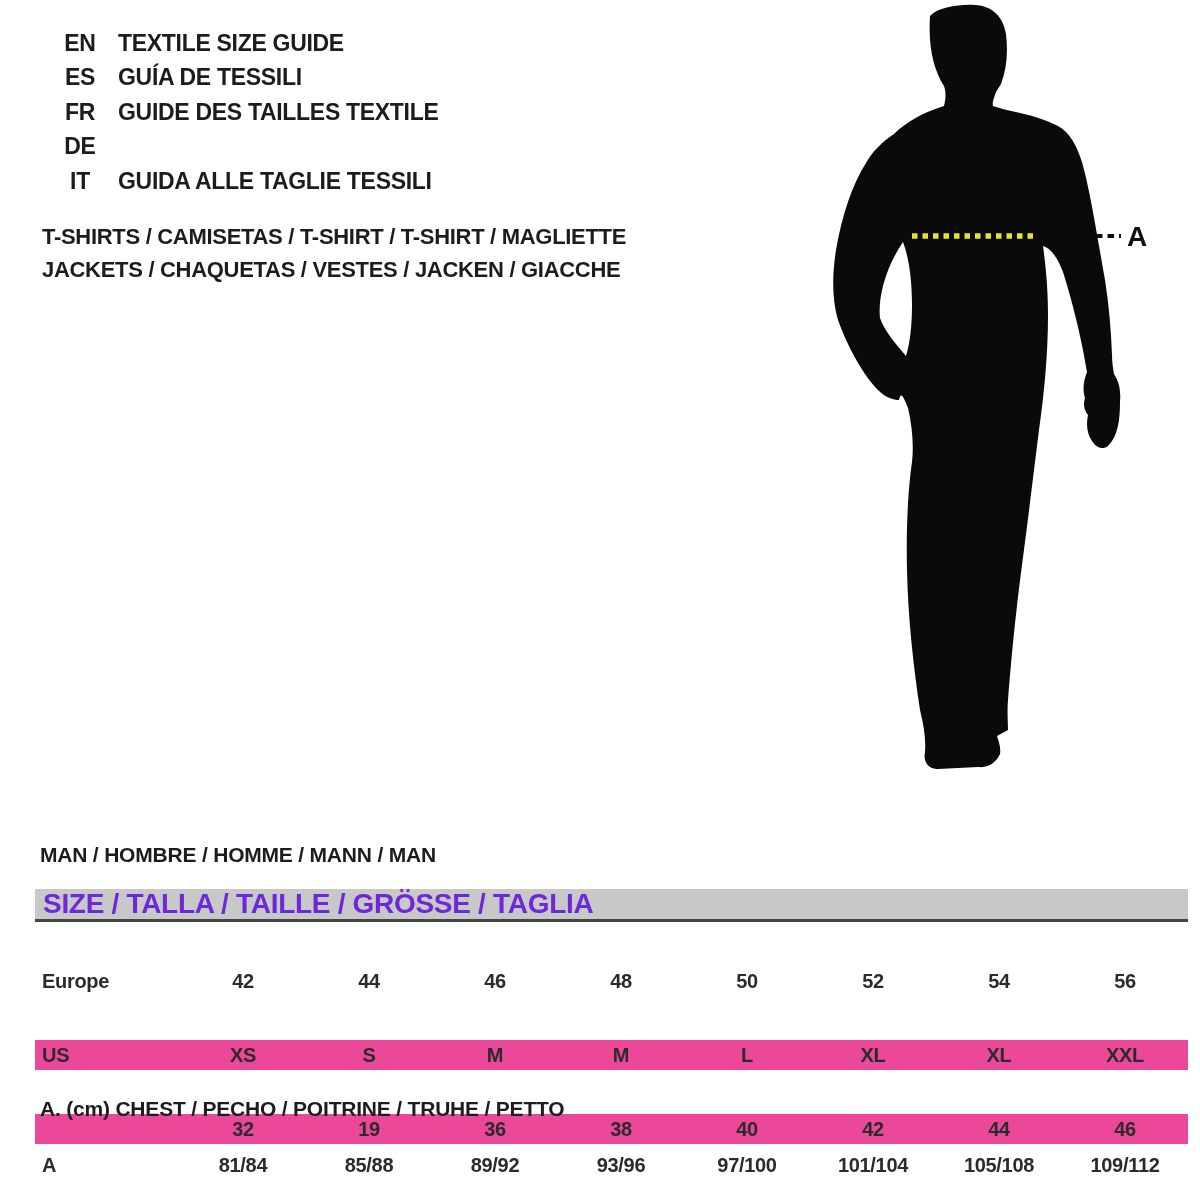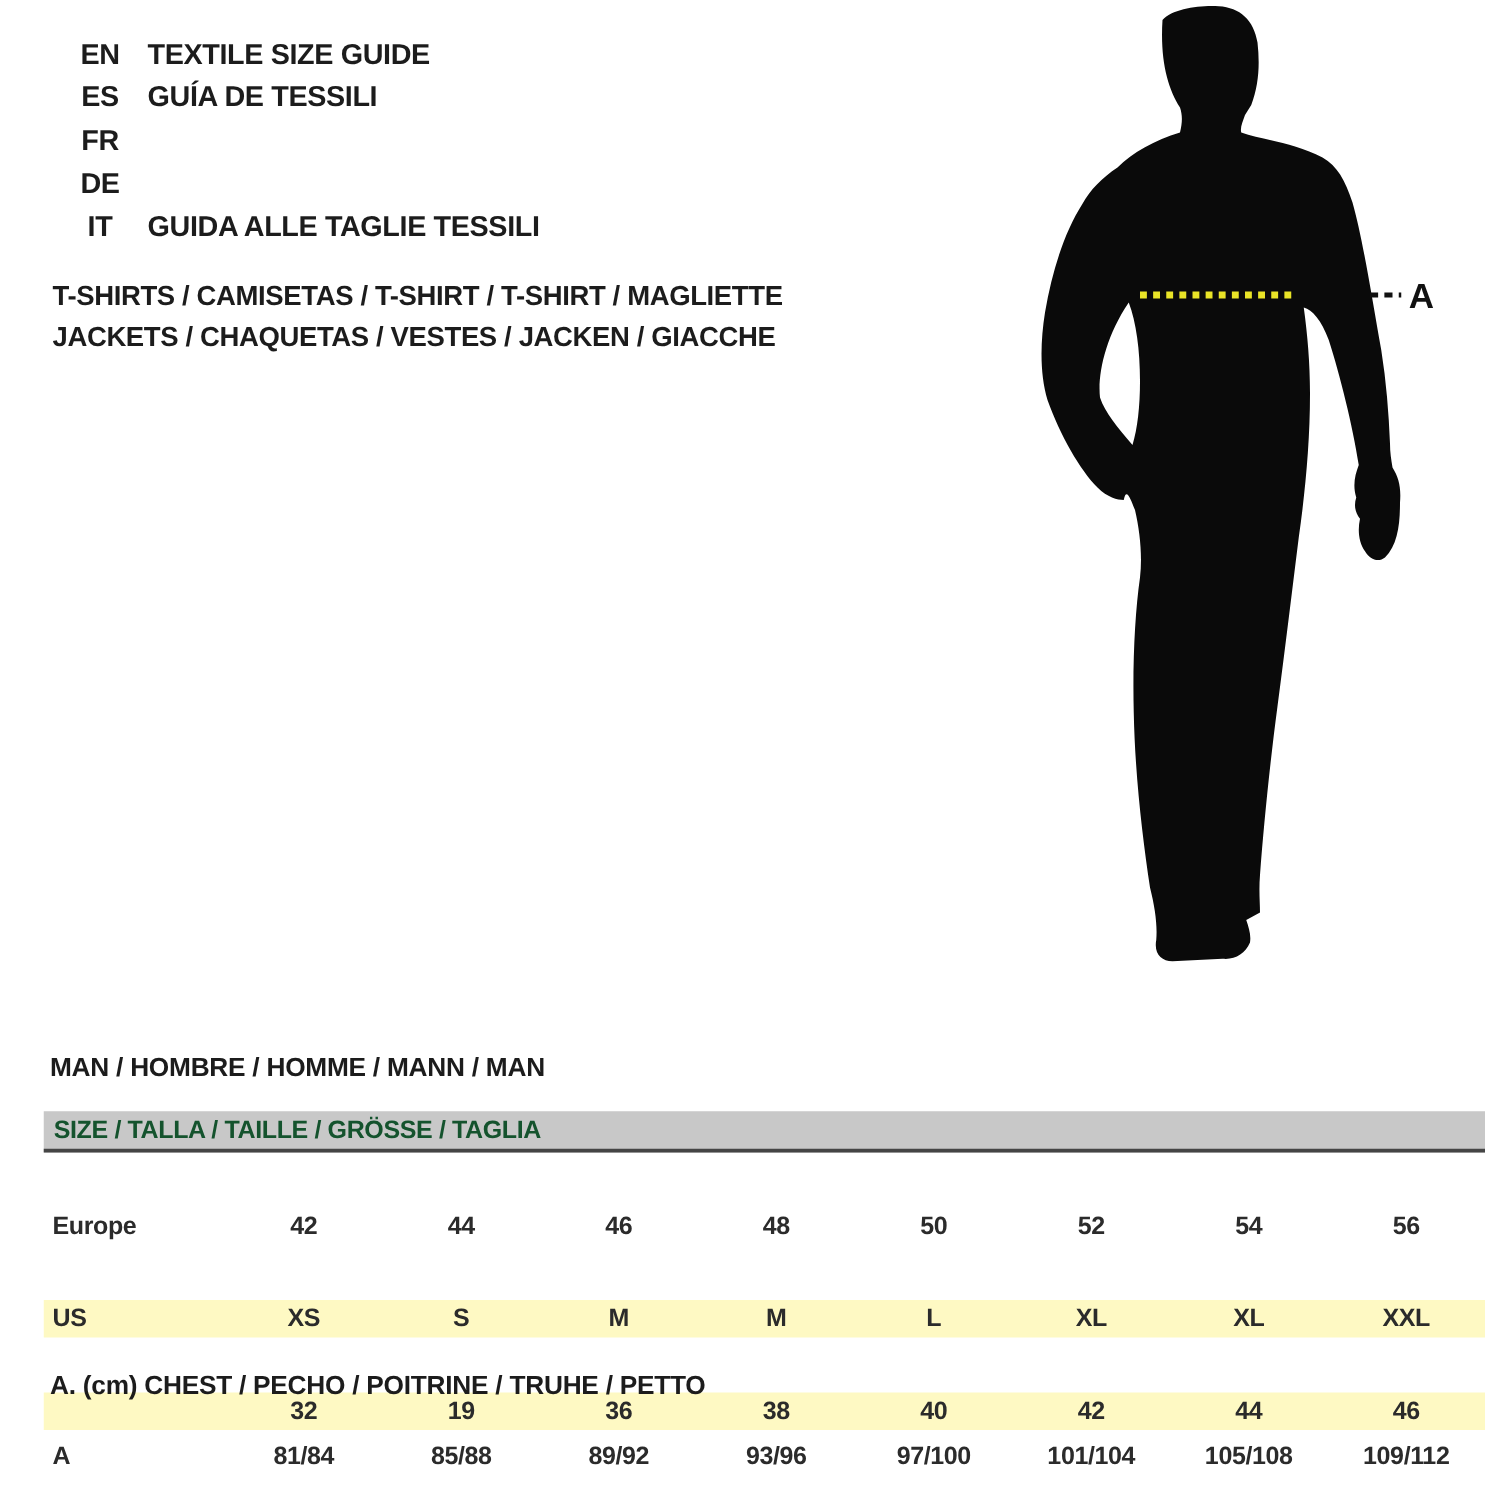--- a/index.html
+++ b/index.html
@@ -26,25 +26,25 @@
 
   
   .section-title{position:absolute;left:40px;top:843px;
     font-size:21px;font-weight:bold;letter-spacing:-0.2px;}
 
   
   .size-table{position:absolute;left:35px;top:889px;width:1153px;}
   .table-header{
     background:#c8c8c8;border-bottom:3px solid #454545;
     height:30px;line-height:30px;padding-left:8px;
-    font-size:20px;font-weight:bold;color:#14532d;letter-spacing:-0.3px;
+    font-size:28px;font-weight:bold;color:#6d28d9;letter-spacing:-0.3px;
   }
   .trow{display:flex;height:30px;align-items:center;
     font-size:20px;font-weight:bold;color:#2b2b2b;letter-spacing:-0.3px;margin-top:44px;}
-  .trow.shaded{background:#fef9c3;}
+  .trow.shaded{background:#ec4899;}
   .trow.row-a{margin-top:6px;}
   .tlabel{flex:0 0 145px;padding-left:7px;box-sizing:border-box;}
   .tval{flex:1;text-align:center;}
 
   
   .footnote{position:absolute;left:40px;top:1097px;
     font-size:21px;font-weight:bold;letter-spacing:-0.2px;}
 </style>
 </head>
 <body>
@@ -55,20 +55,21 @@
     <div class="lang-row">
       <span class="lang-code">EN</span>
       <span class="lang-label">TEXTILE SIZE GUIDE</span>
     </div>
     <div class="lang-row">
       <span class="lang-code">ES</span>
       <span class="lang-label">GUÍA DE TESSILI</span>
     </div>
     <div class="lang-row">
       <span class="lang-code">FR</span>
+      <span class="lang-label">GUIDE DES TAILLES TEXTILE</span>
     </div>
     <div class="lang-row">
       <span class="lang-code">DE</span>
     </div>
     <div class="lang-row">
       <span class="lang-code">IT</span>
       <span class="lang-label">GUIDA ALLE TAGLIE TESSILI</span>
     </div>
   </div>
 

